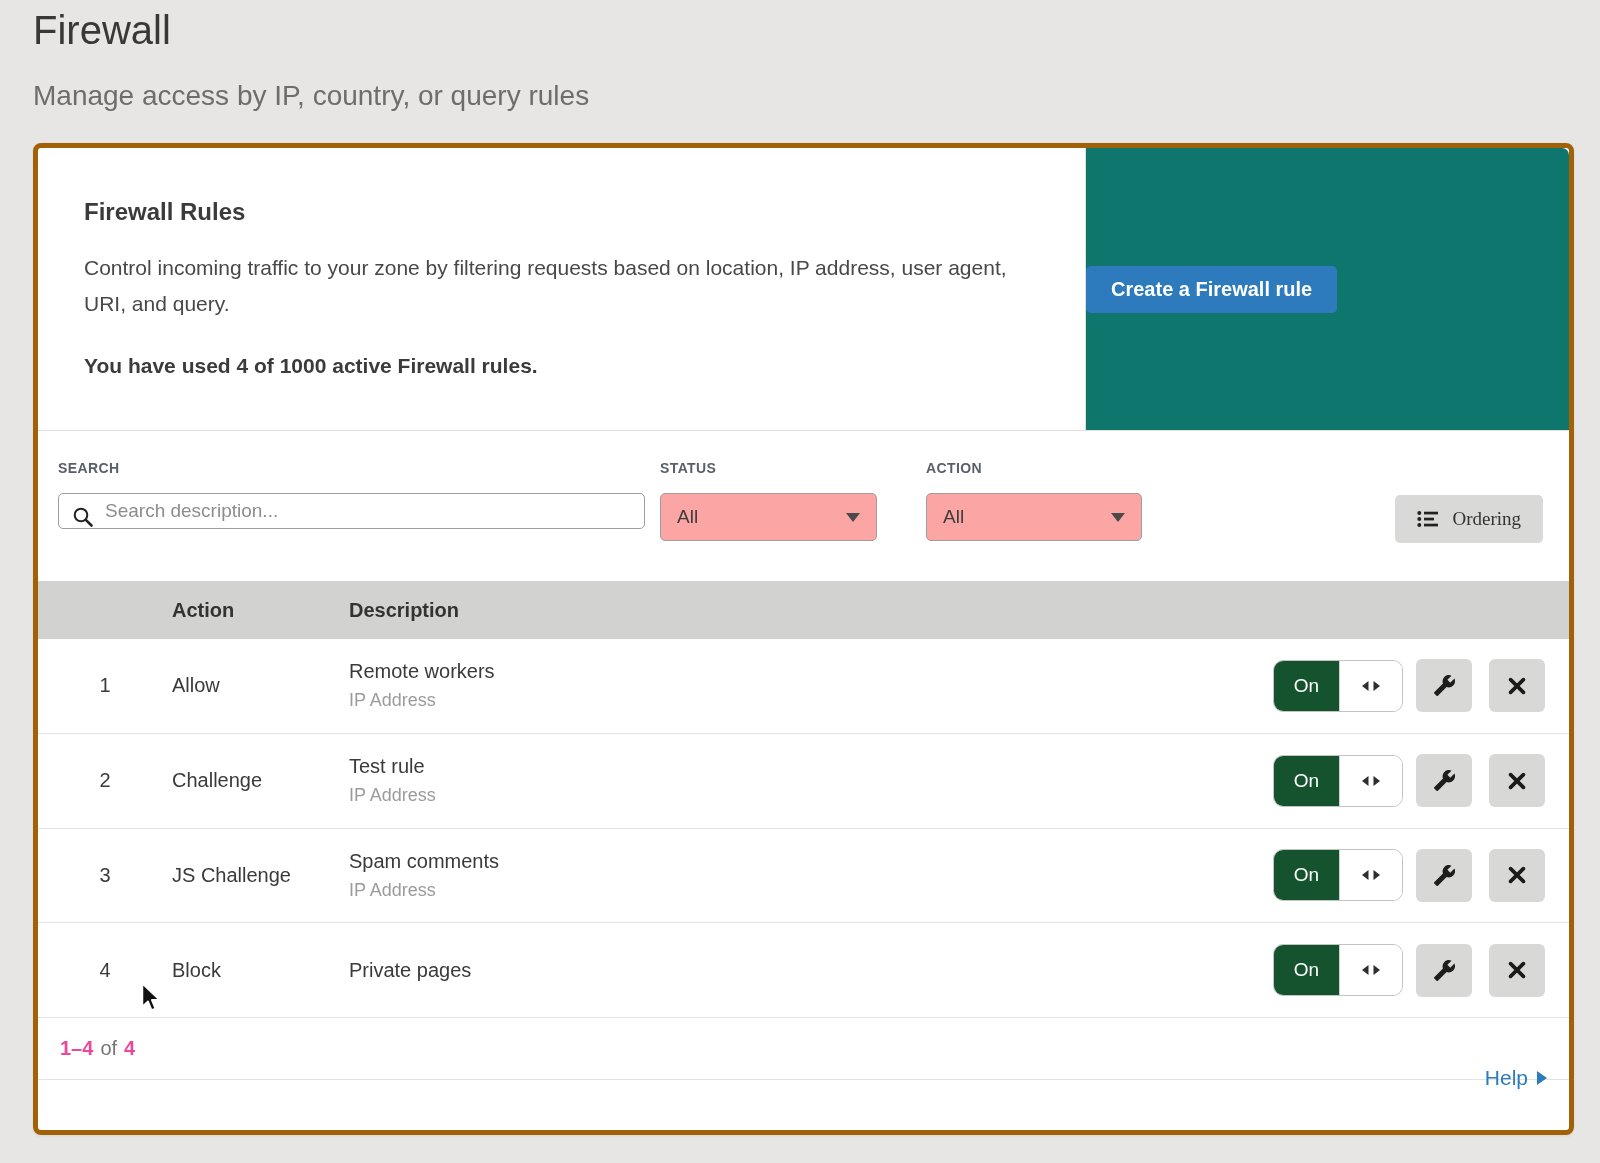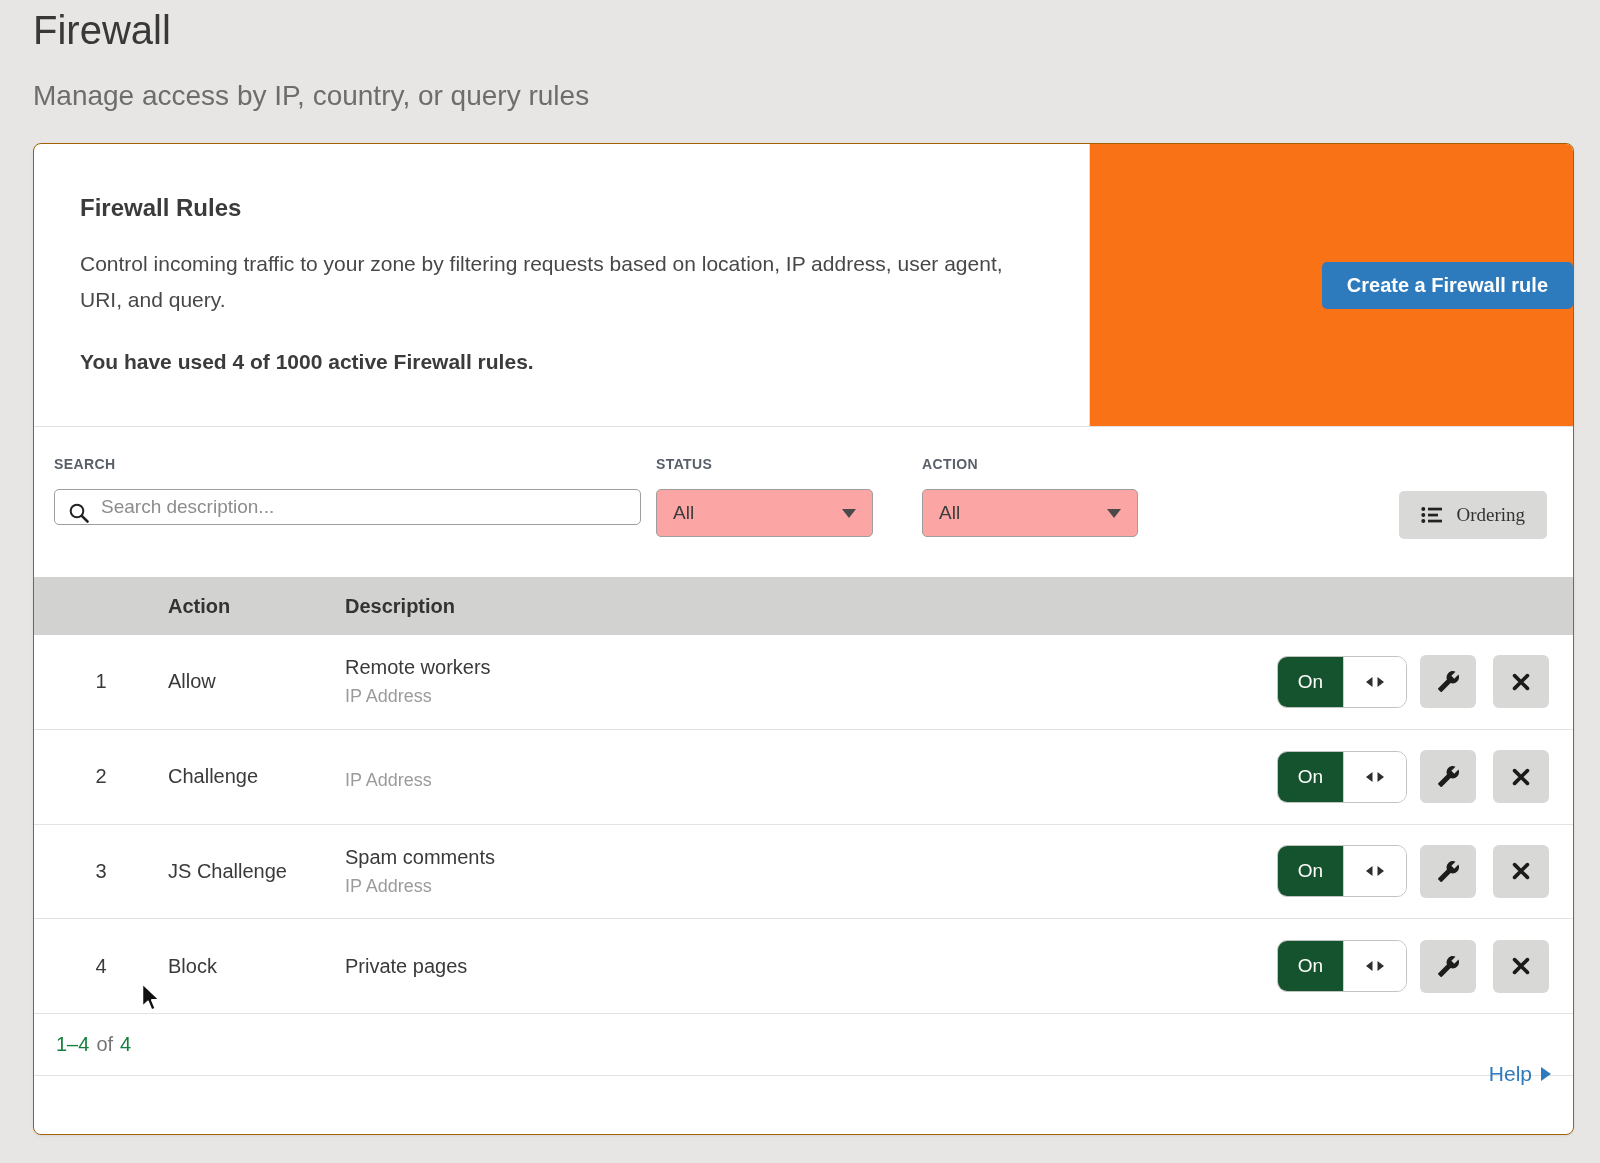--- a/index.html
+++ b/index.html
@@ -18,39 +18,39 @@
   }
   .page-subtitle {
     position: absolute; left: 33px; top: 80px;
     font-size: 28px; font-weight: 400; color: #6d6d6d;
   }
   
   .card {
     position: absolute; left: 33px; top: 143px;
     width: 1541px; height: 992px;
     background: #ffffff;
-    border: 1px solid #a16207;
+    border: 5px solid #a16207;
     border-radius: 8px;
     box-shadow: 0 1px 3px rgba(0,0,0,0.07);
   }
   
   .top-section {
     position: absolute; left: 0; top: 0; width: 100%; height: 283px;
     border-bottom: 1px solid #e2e1df;
   }
   .top-copy { padding: 50px 0 0 46px; width: 1010px; }
   .rules-heading { font-size: 24px; font-weight: 700; color: #3b3b3b; margin-bottom: 24px; }
   .rules-desc { font-size: 21px; color: #484848; line-height: 36px; max-width: 950px; }
   .rules-usage { font-size: 21px; font-weight: 700; color: #3b3b3b; margin-top: 32px; }
   .top-panel {
     position: absolute; top: 0; right: 0; width: 484px; height: 282px;
-    background: #f97316;
+    background: #0f766e;
     border-left: 1px solid #e0dfdd;
     border-top-right-radius: 7px;
-    display: flex; align-items: center; justify-content: flex-end;
+    display: flex; align-items: center; justify-content: flex-start;
   }
   .create-btn {
     background: #2d7bbd; color: #ffffff;
     font-family: inherit; font-size: 20px; font-weight: 600;
     border: none; border-radius: 5px;
     padding: 12px 25px; cursor: pointer;
   }
   
   .filters { position: absolute; left: 0; top: 284px; width: 100%; height: 149px; }
   .filter-group { position: absolute; top: 28px; }
@@ -131,21 +131,21 @@
   }
   .icon-btn.edit { margin-left: 13px; }
   .icon-btn.delete { margin-left: 17px; }
   
   .pagination-row {
     position: absolute; left: 0; top: 870px; width: 100%; height: 62px;
     border-bottom: 1px solid #e3e3e1;
     display: flex; align-items: center; padding-left: 22px;
     font-size: 20px; color: #757575;
   }
-  .pagination-row b { color: #15803d; font-weight: 400; }
+  .pagination-row b { color: #ec4899; font-weight: 700; }
   .pagination-row .of { margin: 0 7px; }
   .help-row {
     position: absolute; left: 0; top: 900px; width: 100%; height: 59px;
     display: flex; align-items: center; justify-content: flex-end;
     padding-right: 22px; gap: 9px;
   }
   .help-link {
     color: #2d7bbd; font-size: 21px; text-decoration: none;
     display: flex; align-items: center; gap: 9px; cursor: pointer;
   }
@@ -251,20 +251,21 @@
             <path d="M5 5 L19 19 M19 5 L5 19" stroke="#1b1b1b" stroke-width="4" stroke-linecap="round"></path>
           </svg>
         </button>
       </div>
     </div>
 
     <div class="rule-row">
       <div class="col-num">2</div>
       <div class="col-action">Challenge</div>
       <div class="col-desc">
+        <div class="desc-title">Test rule</div>
         <div class="desc-sub">IP Address</div>
       </div>
       <div class="row-controls">
         <div class="toggle">
           <div class="toggle-on">On</div>
           <div class="toggle-arrows">
             <svg width="26" height="14" viewBox="0 0 26 14">
               <path d="M10.5 2 L4 7 L10.5 12 Z" fill="#2e2e2e"></path>
               <path d="M15.5 2 L22 7 L15.5 12 Z" fill="#2e2e2e"></path>
             </svg>

